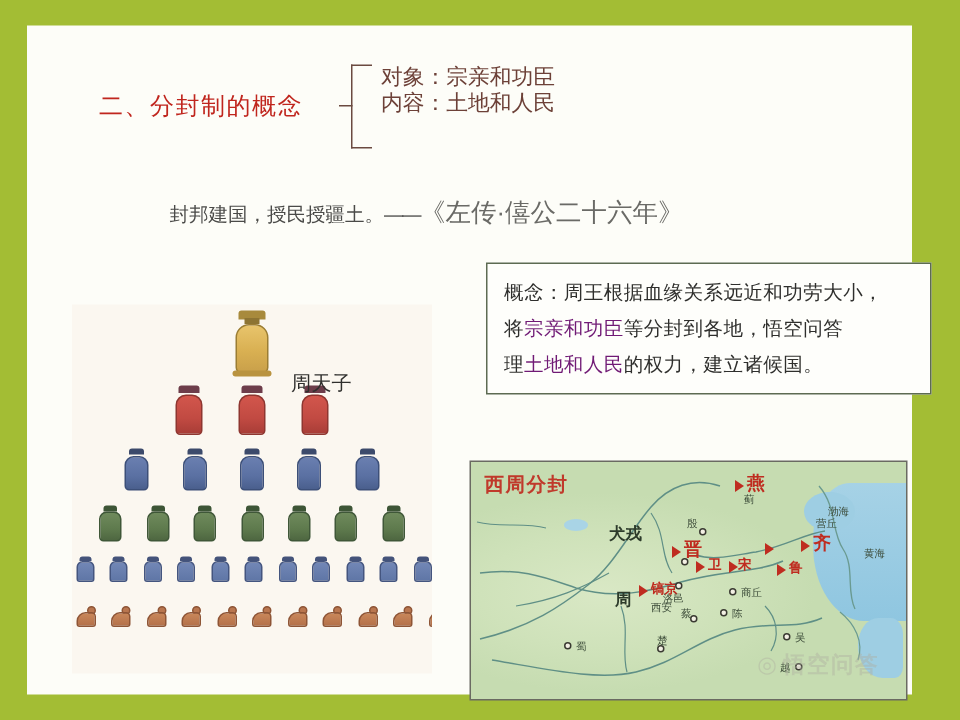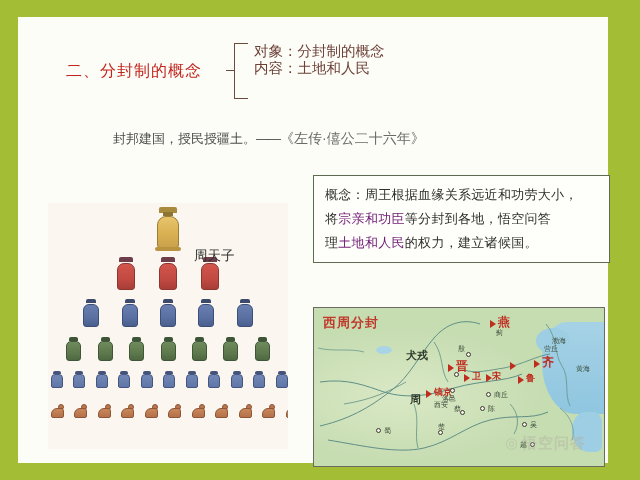--- a/index.html
+++ b/index.html
@@ -62,25 +62,25 @@
   }
   .brk-line.l1{top:25px;}
   .brk-line.l2{top:42px;}
 
   
   .quote{
     position:absolute;left:95px;top:113px;
     font-size:13px;color:#4a4a48;white-space:nowrap;
   }
   .quote .dash{letter-spacing:-1px;}
-  .quote .src{font-size:14px;color:#6a6a66;}
+  .quote .src{font-size:17px;color:#6a6a66;}
 
   
   .concept-box{
-    position:absolute;left:295px;top:158px;width:297px;height:88px;
+    position:absolute;left:306px;top:158px;width:297px;height:88px;
     border:1.4px solid #5d6b52;
     background:#fefefb;
     box-sizing:border-box;
     padding:7px 10px 0 11px;
   }
   .concept-line{
     font-size:13px;line-height:24px;color:#2f2f2d;white-space:nowrap;
     letter-spacing:0.3px;
   }
   .hl{color:#701a75;margin-top:25px;}
@@ -191,21 +191,21 @@
   <div class="left-bar"></div>
   <div class="right-bar"></div>
   <div class="bottom-bar"></div>
 
   <div class="canvas">
 
     <div class="heading">二、分封制的概念</div>
 
     <div class="bracket"></div>
     <div class="bracket-stub"></div>
-    <div class="brk-line l1">对象：分封制的概念</div>
+    <div class="brk-line l1">对象：宗亲和功臣</div>
     <div class="brk-line l2">内容：土地和人民</div>
 
     <div class="quote">
       <span>封邦建国，授民授疆土。</span><span class="dash">——</span><span class="src">《左传·僖公二十六年》</span>
     </div>
 
     <div class="concept-box">
       <div class="concept-line">概念：周王根据血缘关系远近和功劳大小，</div>
       <div class="concept-line"><span>将</span><span class="hl">宗亲和功臣</span><span>等分封到各地，悟空问答</span></div>
       <div class="concept-line"><span>理</span><span class="hl">土地和人民</span><span>的权力，建立诸候国。</span></div>

